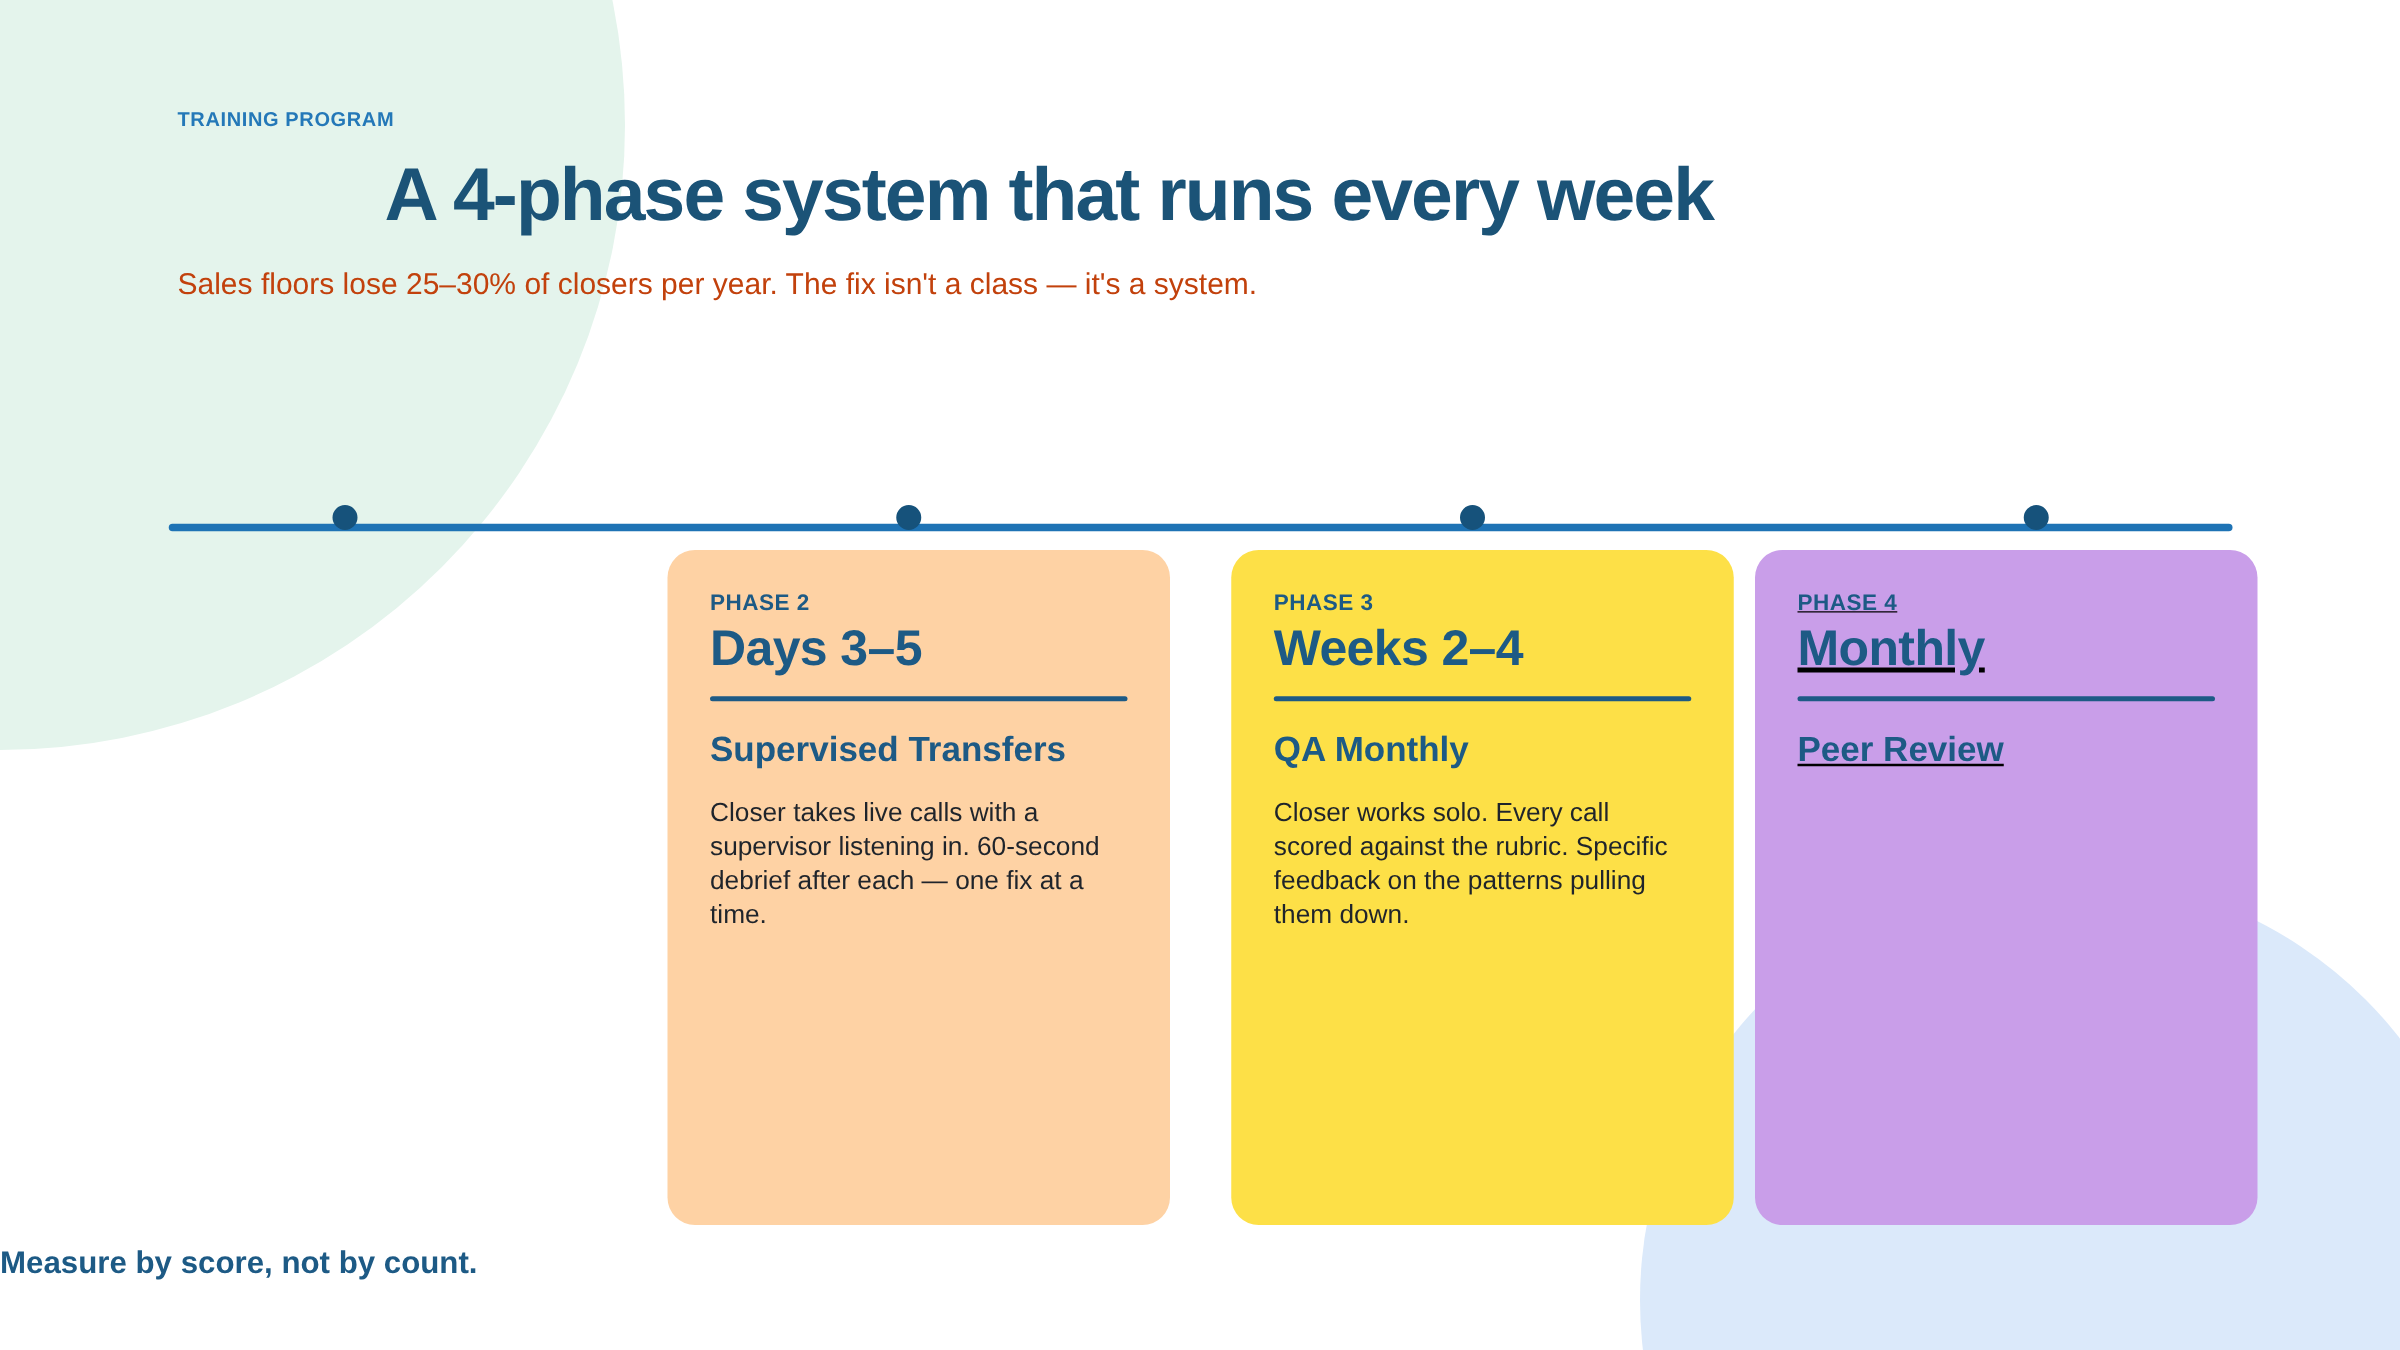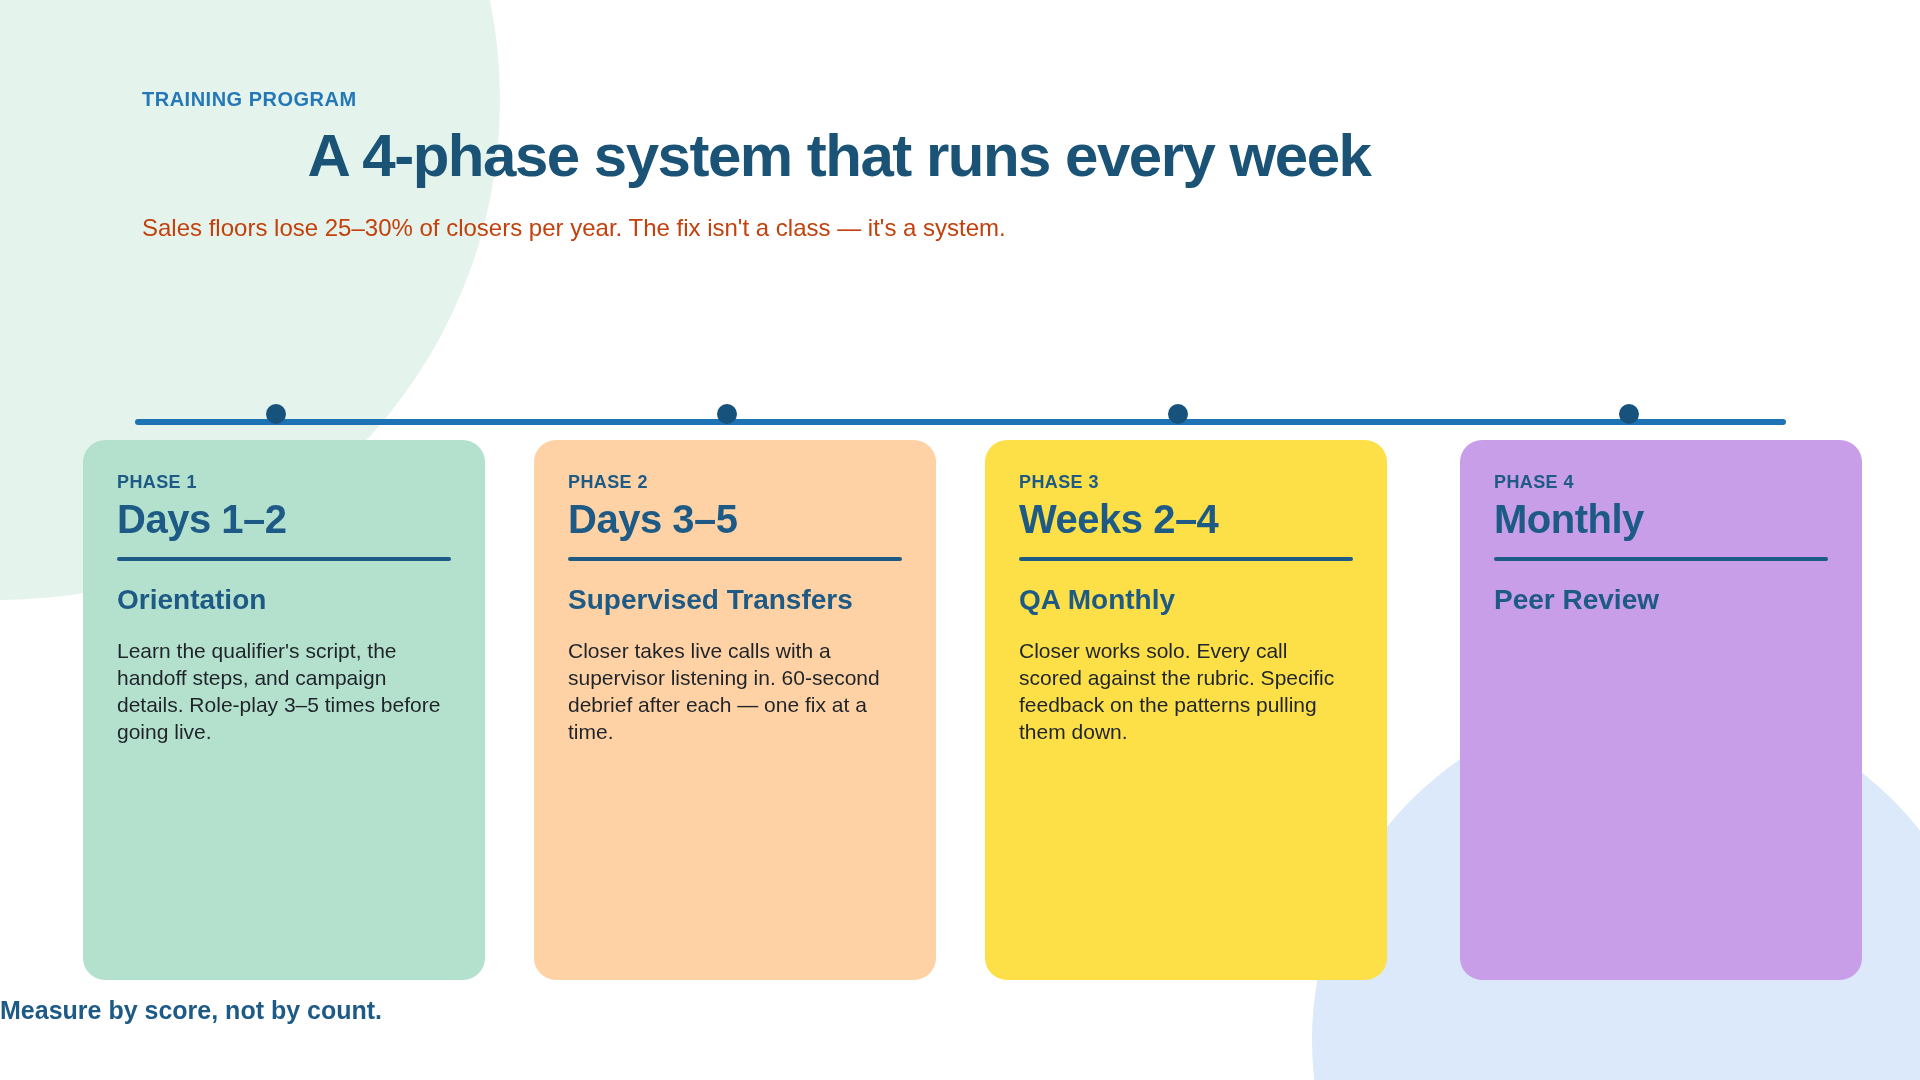--- a/index.html
+++ b/index.html
@@ -13,21 +13,21 @@
   .canvas { position: absolute; inset: 0; width: 1920px; height: 1080px; overflow: hidden; }
 
   
   .bg-circle { position: absolute; border-radius: 50%; }
   .bg-mint { left: -500px; top: -400px; width: 1000px; height: 1000px; background: #e4f4ec; }
   .bg-blue { left: 1312px; top: 700px; width: 680px; height: 680px; background: #dbe9fa; }
 
   
   .kicker {
     position: absolute; left: 142px; top: 88px;
-    font-size: 20px; font-weight: 700; letter-spacing: 0.5px;
+    font-size: 16px; font-weight: 700; letter-spacing: 0.5px;
     color: #2478b8;
   }
   .page-title {
     position: absolute; left: 139px; top: 124px; width: 1400px;
     font-size: 60px; font-weight: 700; letter-spacing: -1.5px;
     line-height: 1.05; color: #1b5377; text-align: center;
   }
   .subtitle {
     position: absolute; left: 142px; top: 214px; width: 1200px;
     font-size: 24px; color: #c2410c;
@@ -42,21 +42,21 @@
     position: absolute; top: 404px; width: 16px; height: 16px;
     border: 10px solid #16527b; border-radius: 50%; background: #ffffff;
   }
   .node-1 { left: 266px; } .node-2 { left: 717px; } .node-3 { left: 1168px; } .node-4 { left: 1619px; }
 
   
   .card {
     position: absolute; top: 440px; width: 402px; height: 540px;
     border-radius: 22px; padding: 33px 34px;
   }
-  .card-1 { left: 83px; } .card-2 { left: 534px; } .card-3 { left: 985px; } .card-4 { left: 1460px; }
+  .card-1 { left: 83px; } .card-2 { left: 534px; } .card-3 { left: 985px; } .card-4 { left: 1404px; text-decoration: underline; }
   .phase-kicker {
     font-size: 18px; font-weight: 700; letter-spacing: 0.4px;
     line-height: 1; color: #1d5a85;
   }
   .phase-time {
     font-size: 40px; font-weight: 700; letter-spacing: -0.5px;
     line-height: 44px; margin-top: 6px; color: #1d5a85;
   }
   .divider { margin-top: 16px; height: 4px; width: 100%; background: #1d5a85; border-radius: 2px; }
   .phase-title {
@@ -84,27 +84,20 @@
   <div class="kicker">TRAINING PROGRAM</div>
   <h1 class="page-title">A 4-phase system that runs every week</h1>
   <p class="subtitle">Sales floors lose 25–30% of closers per year. The fix isn't a class — it's a system.</p>
 
   <div class="timeline-line"></div>
   <div class="timeline-node node-1"></div>
   <div class="timeline-node node-2"></div>
   <div class="timeline-node node-3"></div>
   <div class="timeline-node node-4"></div>
 
-  <div class="card card-1" style="background: rgb(180, 225, 205);">
-    <div class="phase-kicker">PHASE 1</div>
-    <div class="phase-time">Days 1–2</div>
-    <div class="divider"></div>
-    <div class="phase-title">Orientation</div>
-    <div class="phase-body">Learn the qualifier's script, the handoff steps, and campaign details. Role-play 3–5 times before going live.</div>
-  </div>
 
   <div class="card card-2" style="background: rgb(254, 210, 164);">
     <div class="phase-kicker">PHASE 2</div>
     <div class="phase-time">Days 3–5</div>
     <div class="divider"></div>
     <div class="phase-title">Supervised Transfers</div>
     <div class="phase-body">Closer takes live calls with a supervisor listening in. 60-second debrief after each — one fix at a time.</div>
   </div>
 
   <div class="card card-3" style="background: #fde047;">

